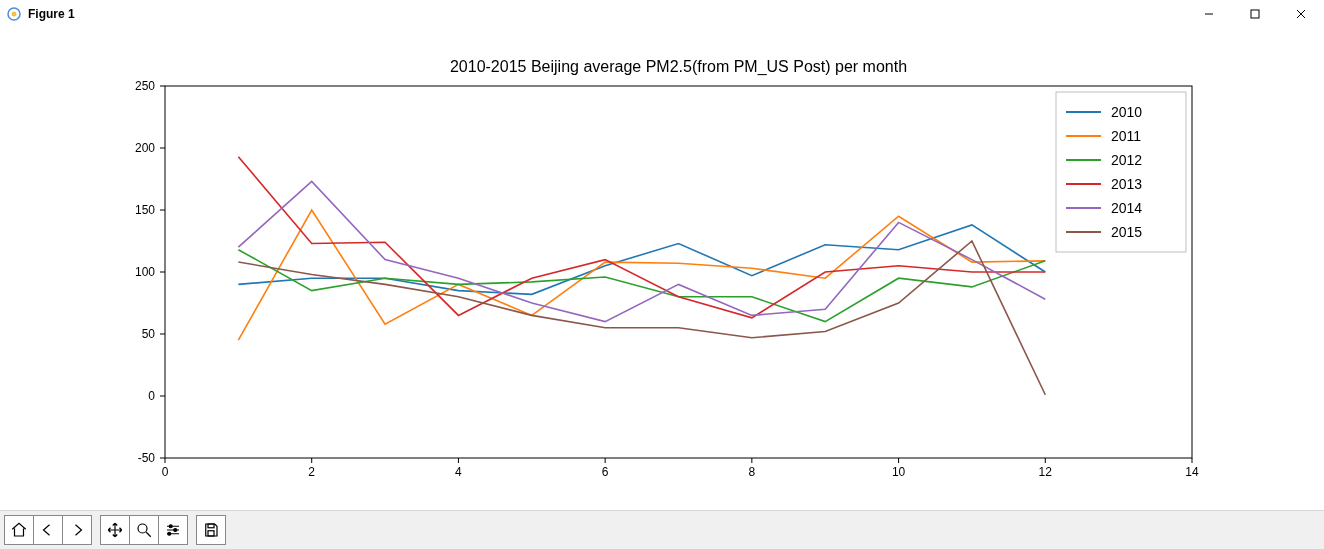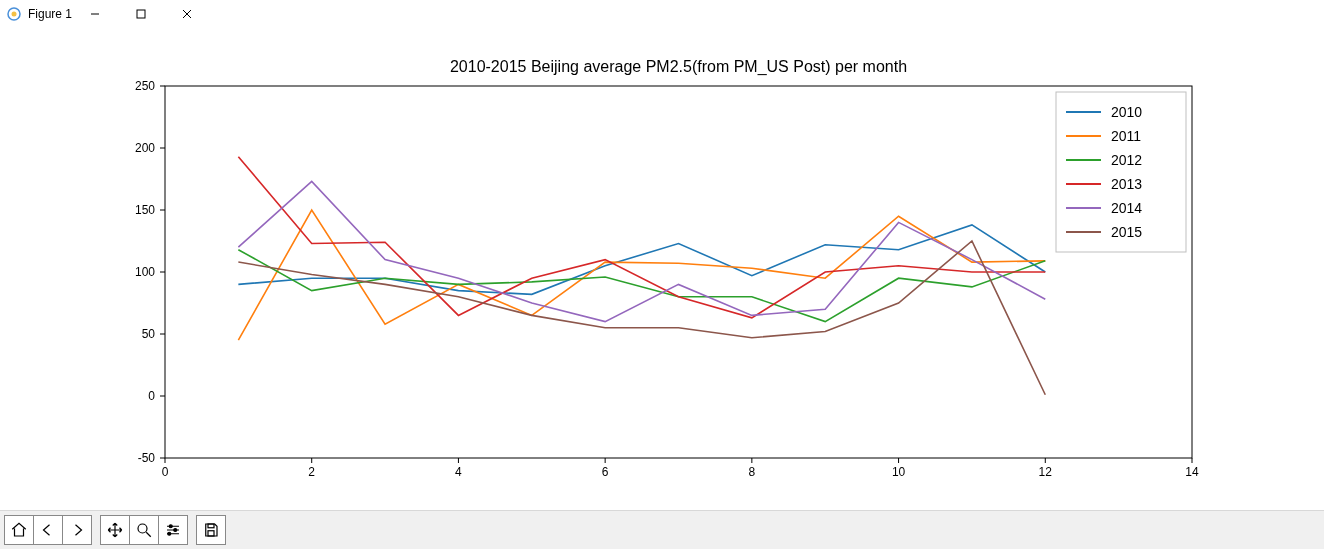--- a/index.html
+++ b/index.html
@@ -1,17 +1,17 @@
 <!DOCTYPE html>
 <html><head>
 <meta charset="utf-8">
 <style>
   html,body{margin:0;padding:0;font-family:"Segoe UI",Arial,sans-serif;background:#fff;color:#000;}
   .window{width:1324px;height:549px;position:relative;overflow:hidden;background:#fff;}
-  .titlebar{height:28px;display:flex;align-items:center;padding:0 0 0 6px;font-size:12px;}
+  .titlebar{height:28px;display:flex;align-items:center;justify-content:space-between;padding:0 0 0 6px;font-size:12px;font-weight:bold;}
   .titlebar-left{display:flex;align-items:center;gap:6px;}
   .app-icon{width:16px;height:16px;}
   .win-controls{display:flex;}
   .win-btn{width:46px;height:28px;display:flex;align-items:center;justify-content:center;}
   .win-btn svg{width:10px;height:10px;}
   .plot-area{position:absolute;left:0;right:0;top:28px;bottom:38px;text-align:center;}
   .plot-area svg{width:100%;height:100%;}
   .toolbar{position:absolute;left:0;right:0;bottom:0;height:38px;background:#f0f0f0;border-top:1px solid #d8d8d8;display:flex;align-items:center;padding:0 4px;gap:2px;}
   .tgroup{display:flex;align-items:center;border:1px solid #888;background:#fff;}
   .tgroup + .tgroup{margin-left:6px;}

